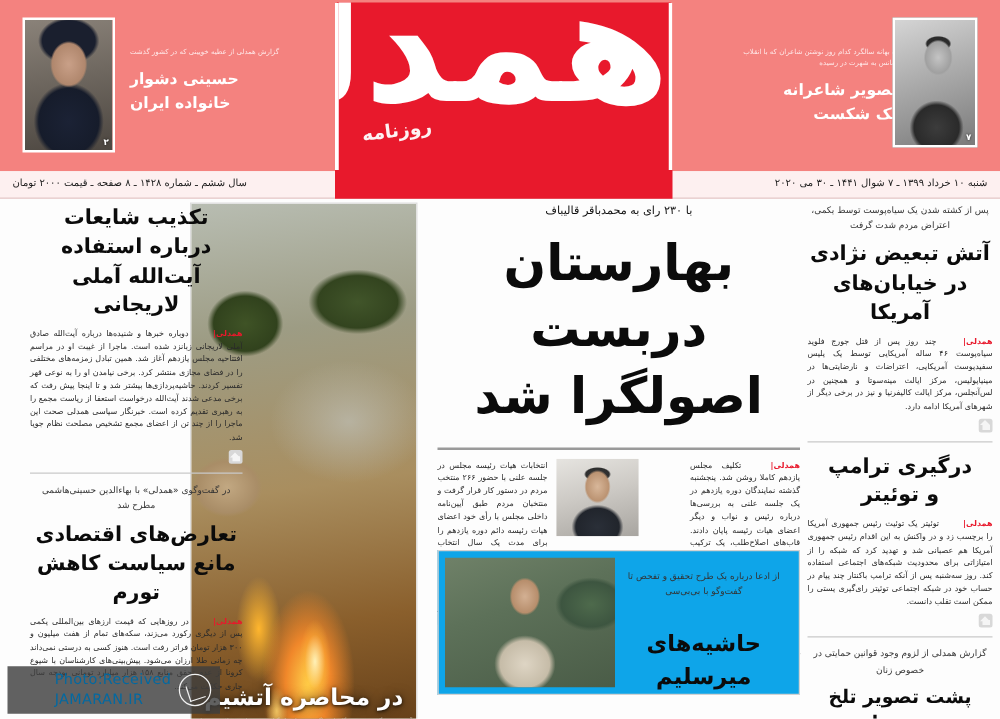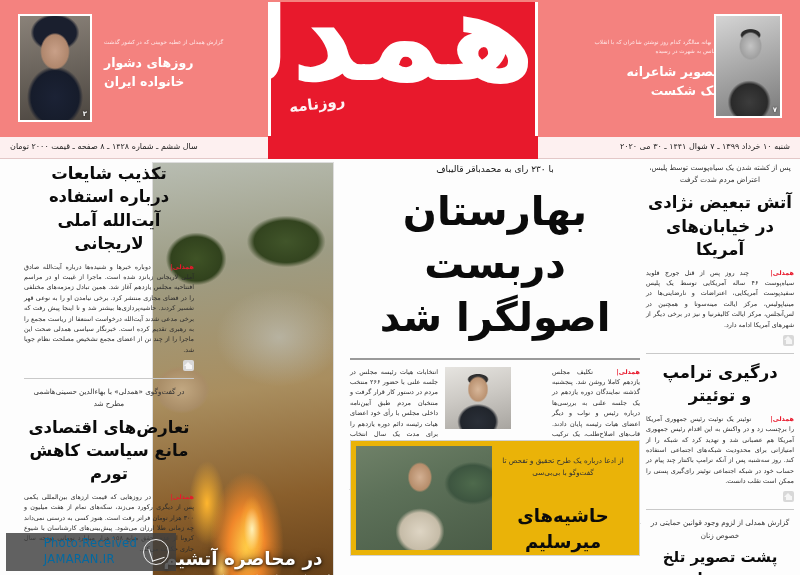--- a/index.html
+++ b/index.html
@@ -316,21 +316,21 @@
 
   <div class="masthead">
 
     <div class="mast-photo left">
       <div class="ph-woman"></div>
       <span class="mast-photo-badge">۲</span>
     </div>
 
     <div class="teaser left">
       <div class="teaser-kicker">گزارش همدلی از عطیه خویینی که در کشور گذشت</div>
-      <div class="teaser-title">روزهای دشوار</div>
+      <div class="teaser-title">حسینی دشوار</div>
       <div class="teaser-title">خانواده ایران</div>
     </div>
 
     <div class="masthead-plate">
       <div class="logo-word">همدلی</div>
       <div class="logo-sub">روزنامه</div>
       <div class="logo-tag">روزنامه سیاسی، اقتصادی، اجتماعی و فرهنگی صبح ایران</div>
     </div>
 
     <div class="teaser right">
@@ -349,21 +349,21 @@
     <div class="datebar-plate"></div>
     <div class="d-right">شنبه ۱۰ خرداد ۱۳۹۹ ـ ۷ شوال ۱۴۴۱ ـ ۳۰ می ۲۰۲۰</div>
     <div class="d-left">سال ششم ـ شماره ۱۴۲۸ ـ ۸ صفحه ـ قیمت ۲۰۰۰ تومان</div>
   </div>
 
   <div class="content">
 
     <div class="col col-right">
 
       <div>
-        <div class="kicker">پس از کشته شدن یک سیاه‌پوست توسط پلیس، اعتراض مردم شدت گرفت</div>
+        <div class="kicker">پس از کشته شدن یک سیاه‌پوست توسط یکمی، اعتراض مردم شدت گرفت</div>
         <div class="head h-md">آتش تبعیض نژادی</div>
         <div class="head h-md">در خیابان‌های آمریکا</div>
         <div class="body-text"><span class="lead-tag">همدلی|</span> <span>چند روز پس از قتل جورج فلوید سیاه‌پوست ۴۶ ساله آمریکایی توسط یک پلیس سفیدپوست آمریکایی، اعتراضات و نارضایتی‌ها در مینیاپولیس، مرکز ایالت مینه‌سوتا و همچنین در لس‌آنجلس، مرکز ایالت کالیفرنیا و نیز در برخی دیگر از شهرهای آمریکا ادامه دارد.</span></div>
         <div class="pagemark"></div>
       </div>
 
       <div class="rule"></div>
 
       <div>
         <div class="head h-md">درگیری ترامپ</div>
@@ -403,21 +403,21 @@
         </div>
 
         <div class="photo" style="position:absolute; top:0; left:0; width:182px; height:438px; border:1px solid #ddd;">
           <div class="fire-photo"></div>
           <div class="caption-overlay">
             <div>در محاصره آتشیم</div>
           </div>
           <div class="caption-credit">آتش‌سوزی گسترده در جنگل‌های زاگرس و خائیز کهگیلویه و بویراحمد؛ تلاش نیروهای مردمی برای مهار شعله‌ها ادامه دارد</div>
         </div>
 
-        <div style="position:absolute; top:278px; right:0; width:290px; height:116px; border:1px solid #d2d2d2; background:#eab308;">
+        <div style="position:absolute; top:278px; right:0; width:290px; height:116px; border:1px solid #d2d2d2; background:#0ea5e9;">
           <div class="photo" style="position:absolute; top:5px; left:5px; width:136px; height:104px;">
             <div class="mirsalim-photo"></div>
           </div>
           <div style="position:absolute; top:14px; right:8px; width:136px;">
             <div class="kicker">از ادعا درباره یک طرح تحقیق و تفحص تا گفت‌وگو با بی‌بی‌سی</div>
             <div class="head h-lg" style="margin-top:24px;">حاشیه‌های</div>
             <div class="head h-lg">میرسلیم</div>
           </div>
         </div>
 

